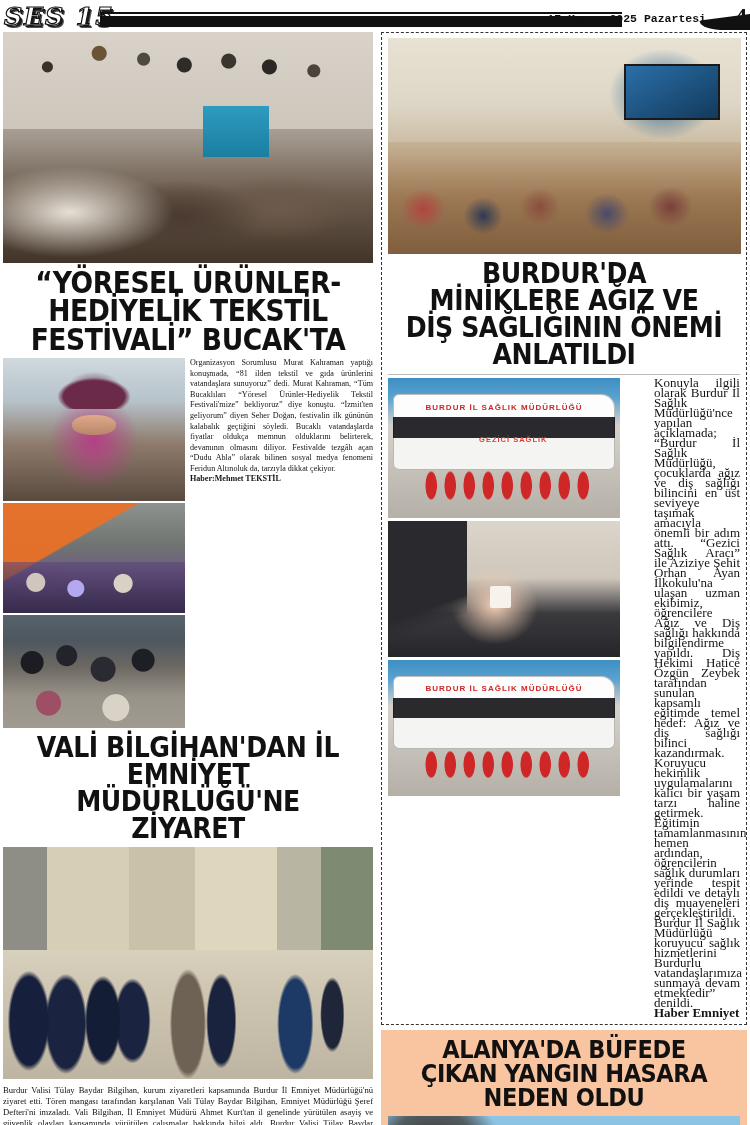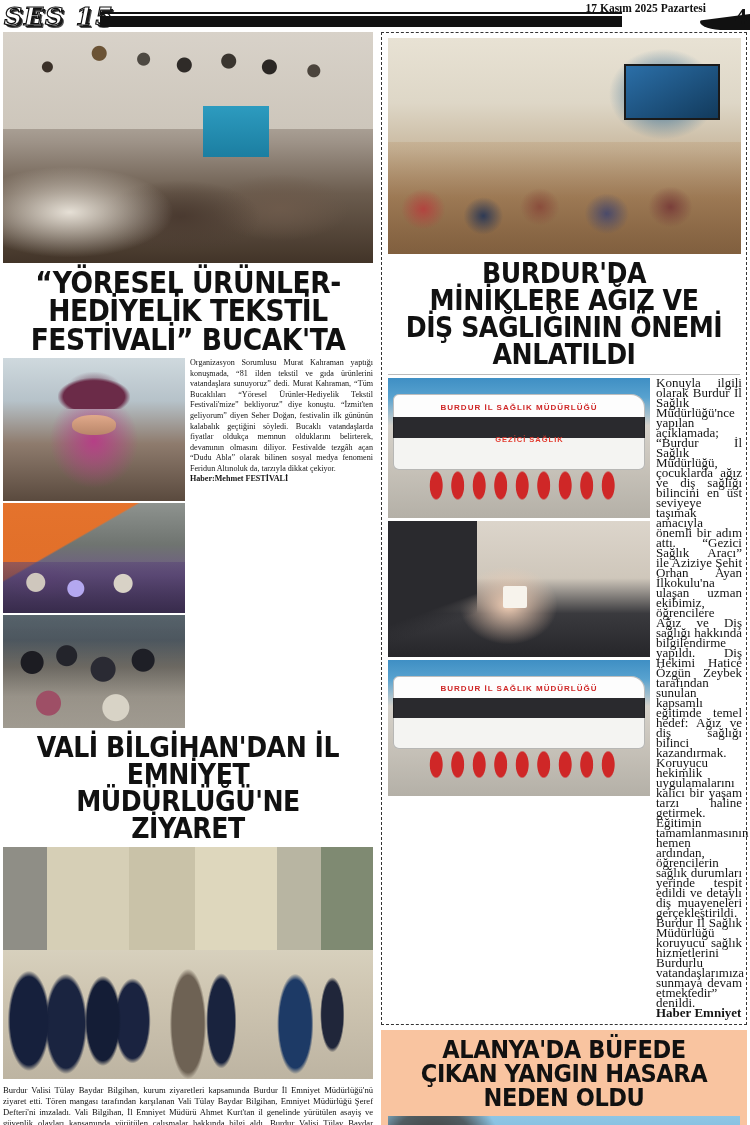--- a/index.html
+++ b/index.html
@@ -41,22 +41,22 @@
     left: 100px; top: 16px;
     right: 128px;
     height: 11px;
     background: #111;
   }
   .masthead-rule.thin {
     top: 12px; height: 2px; background: #111;
   }
   .masthead-date {
     position: absolute;
-    right: 44px; top: 2px;
-    font-family: Liberation Serif, serif;
+    right: 44px; top: 12px;
+    font-family: Liberation Mono, monospace;
     font-weight: bold;
     font-size: 11.5px;
     color: #111;
     white-space: nowrap;
   }
   .masthead-pageno {
     position: absolute;
     right: 3px; top: 3px;
     font-family: "Liberation Serif", serif;
     font-weight: bold;
@@ -333,21 +333,21 @@
 
   
   .box-dotted {
     border: 1.5px dashed #333;
     padding: 5px 6px 6px;
     width: 366px;
   }
   .r-photo-top { width: 353px; height: 216px; }
   .r-mid { display: flex; gap: 6px; margin-top: 3px; }
   .r-mid-photos { width: 262px; }
-  .r-mid-photos .p { width: 262px; padding-left: 26px; }
+  .r-mid-photos .p { width: 232px; padding-left: 26px; }
   .r-mid-text { width: 86px; }
   .r-mid-text .body-txt { font-size: 13px; line-height: 10px; }
 
   
   .panel-orange {
     background: #f9c4a0;
     width: 366px;
     margin-top: 5px;
     padding: 6px 7px 7px;
   }
@@ -387,21 +387,21 @@
         <div class="photo ph-tents p" style="height:110px;margin-top:2px">
           <span class="ph-lbl">festival-tents-photo</span>
         </div>
         <div class="photo ph-bazaar p" style="height:113px;margin-top:2px">
           <span class="ph-lbl">bazaar-crowd-photo</span>
         </div>
       </div>
       <div class="l-mid-text">
         <div class="body-txt">
           <p>Organizasyon Sorumlusu Murat Kahraman yaptığı konuşmada, “81 ilden tekstil ve gıda ürünlerini vatandaşlara sunuyoruz” dedi. Murat Kahraman, “Tüm Bucaklıları “Yöresel Ürünler-Hediyelik Tekstil Festivali'mize” bekliyoruz” diye konuştu. “İzmit'ten geliyorum” diyen Seher Doğan, festivalin ilk gününün kalabalık geçtiğini söyledi. Bucaklı vatandaşlarda fiyatlar oldukça memnun olduklarını belirterek, devamının olmasını diliyor. Festivalde tezgâh açan “Dudu Abla” olarak bilinen sosyal medya fenomeni Feridun Altınoluk da, tarzıyla dikkat çekiyor.</p>
-          <p class="byline">Haber:Mehmet FESTİVALİ</p>
+          <p class="byline">Haber:Mehmet TEKSTİL</p>
         </div>
       </div>
     </div>
 
     <div class="hl hl-2">VALİ BİLGİHAN'DAN İL EMNİYET MÜDÜRLÜĞÜ'NE ZİYARET</div>
 
     <div class="photo ph-cer" style="width:370px;height:232px">
       <span class="ph-lbl">police-ceremony-photo</span>
     </div>
 

